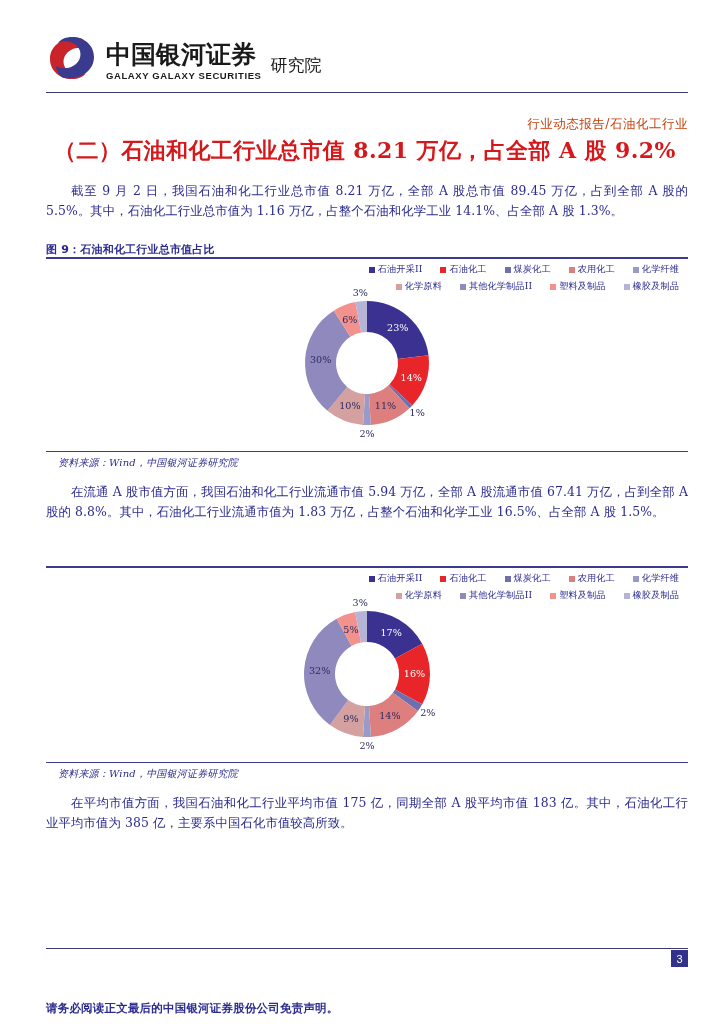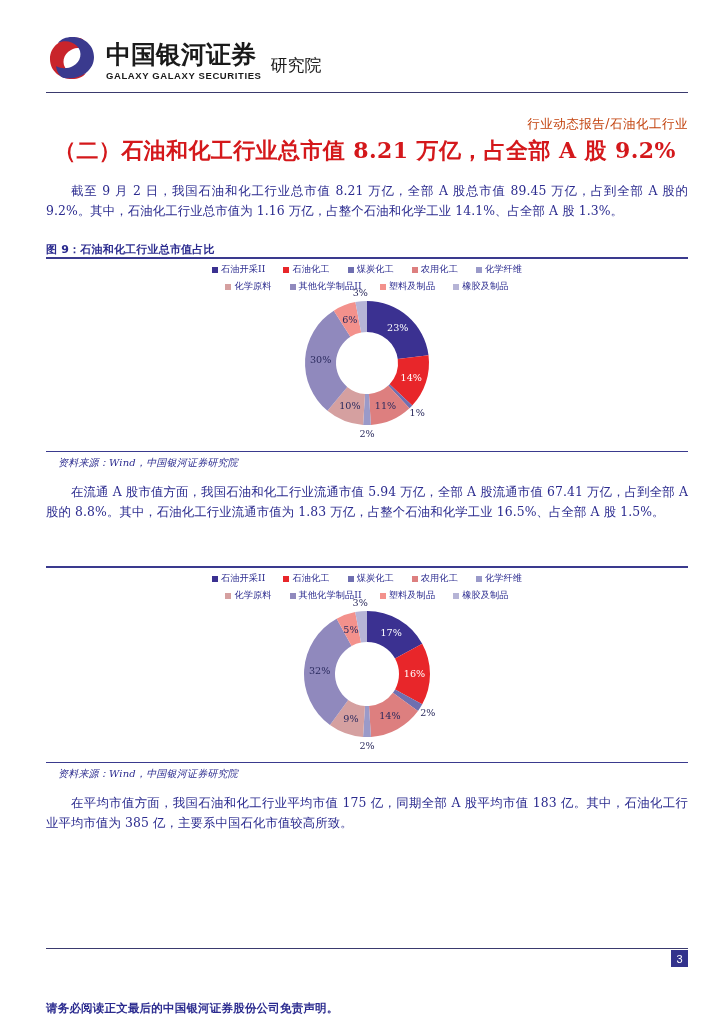--- a/index.html
+++ b/index.html
@@ -181,21 +181,21 @@
     width: 642px;
     display: flex;
     flex-wrap: wrap;
     justify-content: center;
     align-content: flex-start;
     row-gap: 4px;
   }
   .legend-row {
     width: 100%;
     display: flex;
-    justify-content: center;
+    justify-content: flex-end;
     align-items: center;
   }
   .legend-item {
     display: flex;
     align-items: center;
     margin: 0 9px;
     white-space: nowrap;
   }
   .legend-swatch {
     width: 6px;
@@ -286,21 +286,21 @@
         </div>
         <div class="logo-sub">研究院</div>
       </div>
     </div>
     <div class="header-right">行业动态报告/石油化工行业</div>
     <div class="header-rule"></div>
   </div>
 
   <div class="section-title">（二）石油和化工行业总市值 8.21 万亿，占全部 A 股 9.2%</div>
 
-  <div class="para" id="para-1">截至 9 月 2 日，我国石油和化工行业总市值 8.21 万亿，全部 A 股总市值 89.45 万亿，占到全部 A 股的 9.2%。其中，石油化工行业总市值为 1.16 万亿，占整个石油和化学工业 14.1%、占全部 A 股 1.3%。</div>
+  <div class="para" id="para-1">截至 9 月 2 日，我国石油和化工行业总市值 8.21 万亿，全部 A 股总市值 89.45 万亿，占到全部 A 股的 5.5%。其中，石油化工行业总市值为 1.16 万亿，占整个石油和化学工业 14.1%、占全部 A 股 1.3%。</div>
 
   <div class="fig-caption" id="fig2-caption">图 9：石油和化工行业总市值占比</div>
   <div class="fig-rule-top" id="fig2-rule-top"></div>
   <div id="fig2-body">
     <div class="legend">
       <div class="legend-row" id="fig2-legend-row-1">
           <div class="legend-item">
             <span class="legend-swatch" style="background: rgb(59, 49, 145);"></span>
             <span class="legend-label">石油开采II</span>
           </div>

